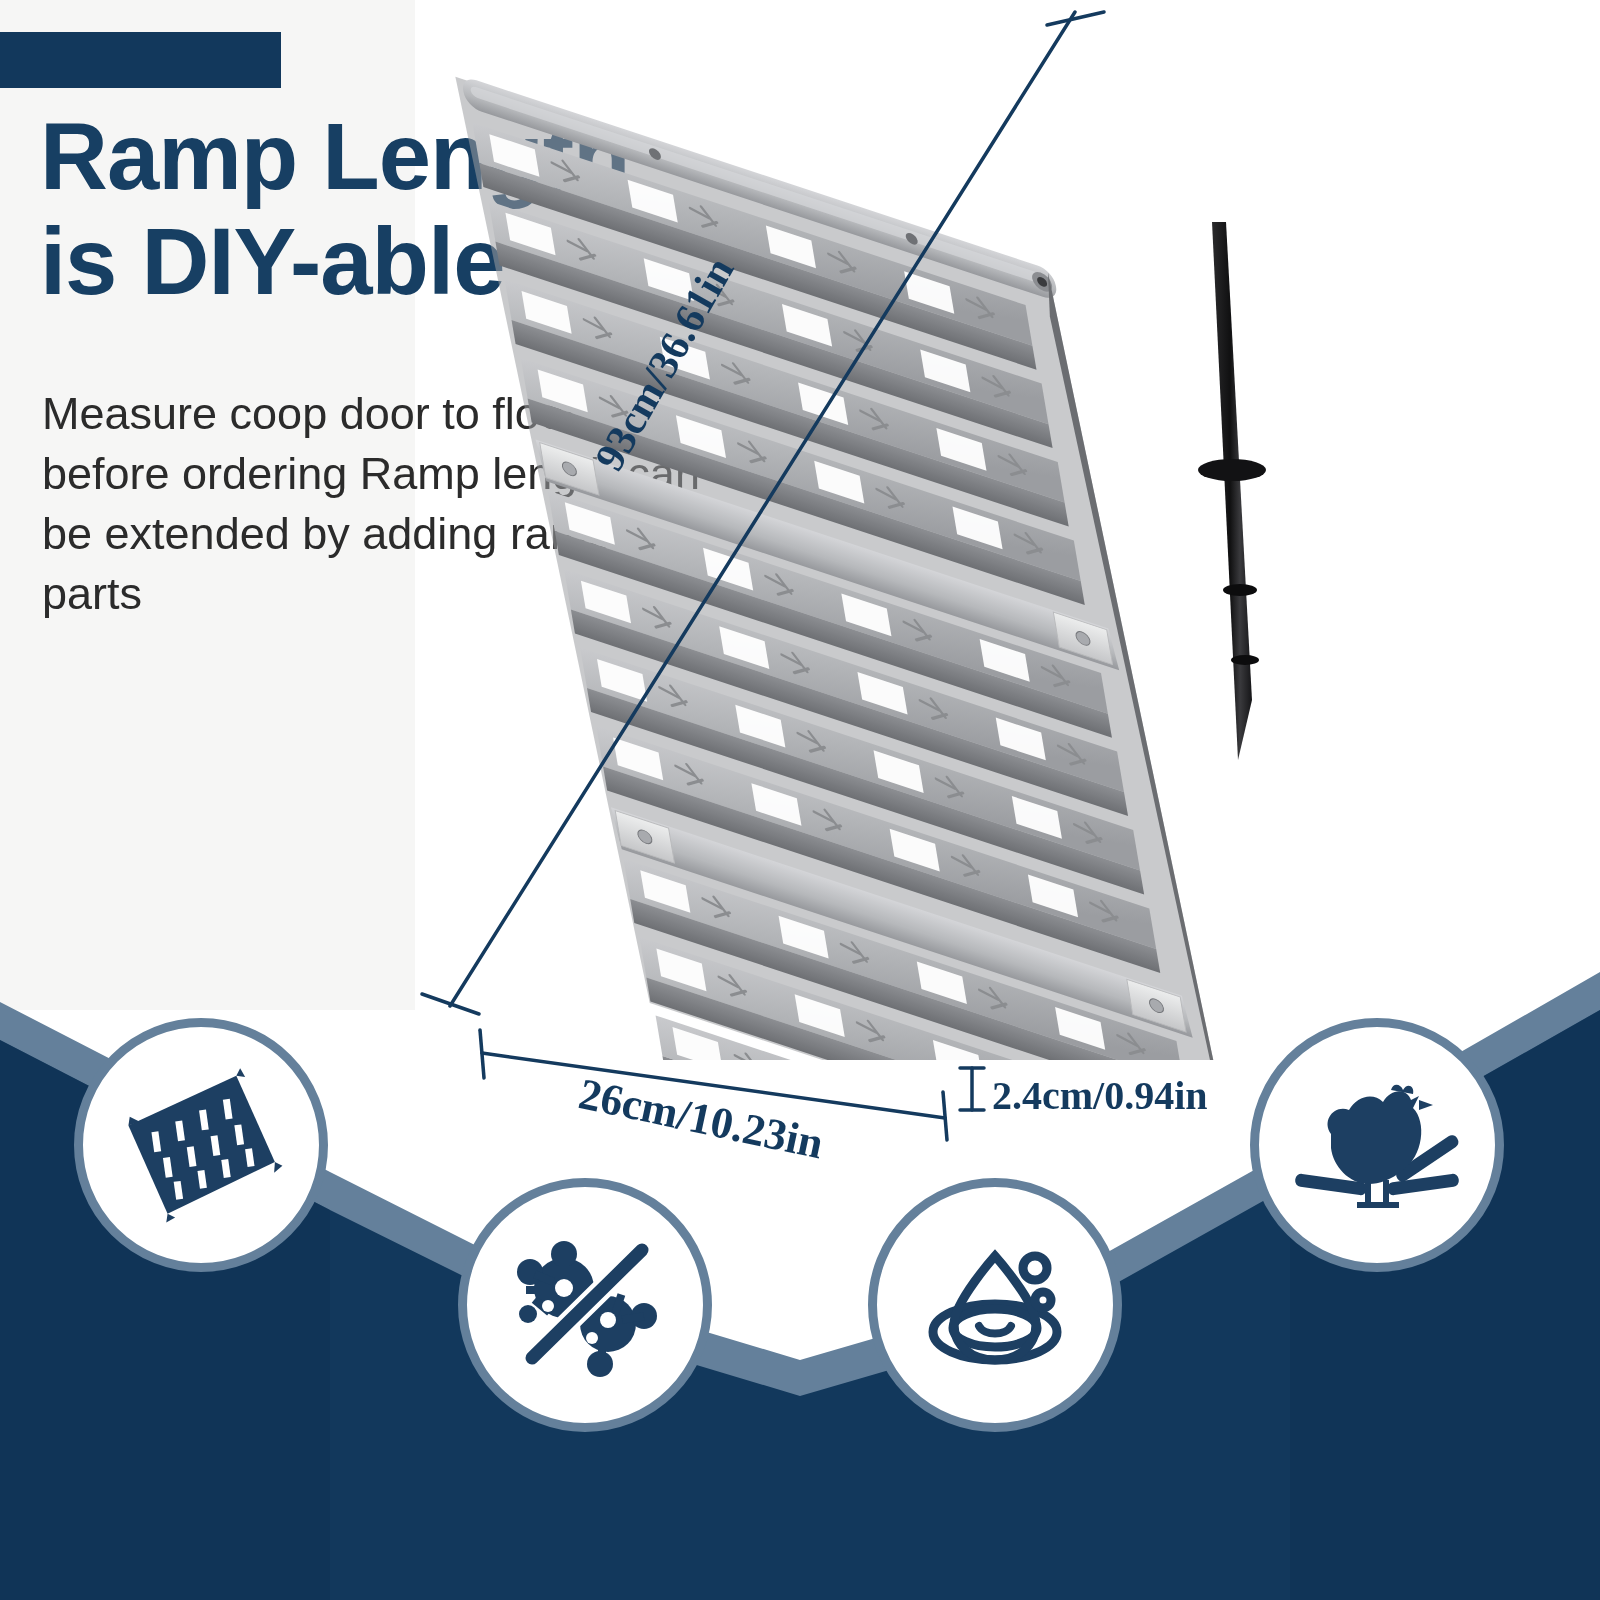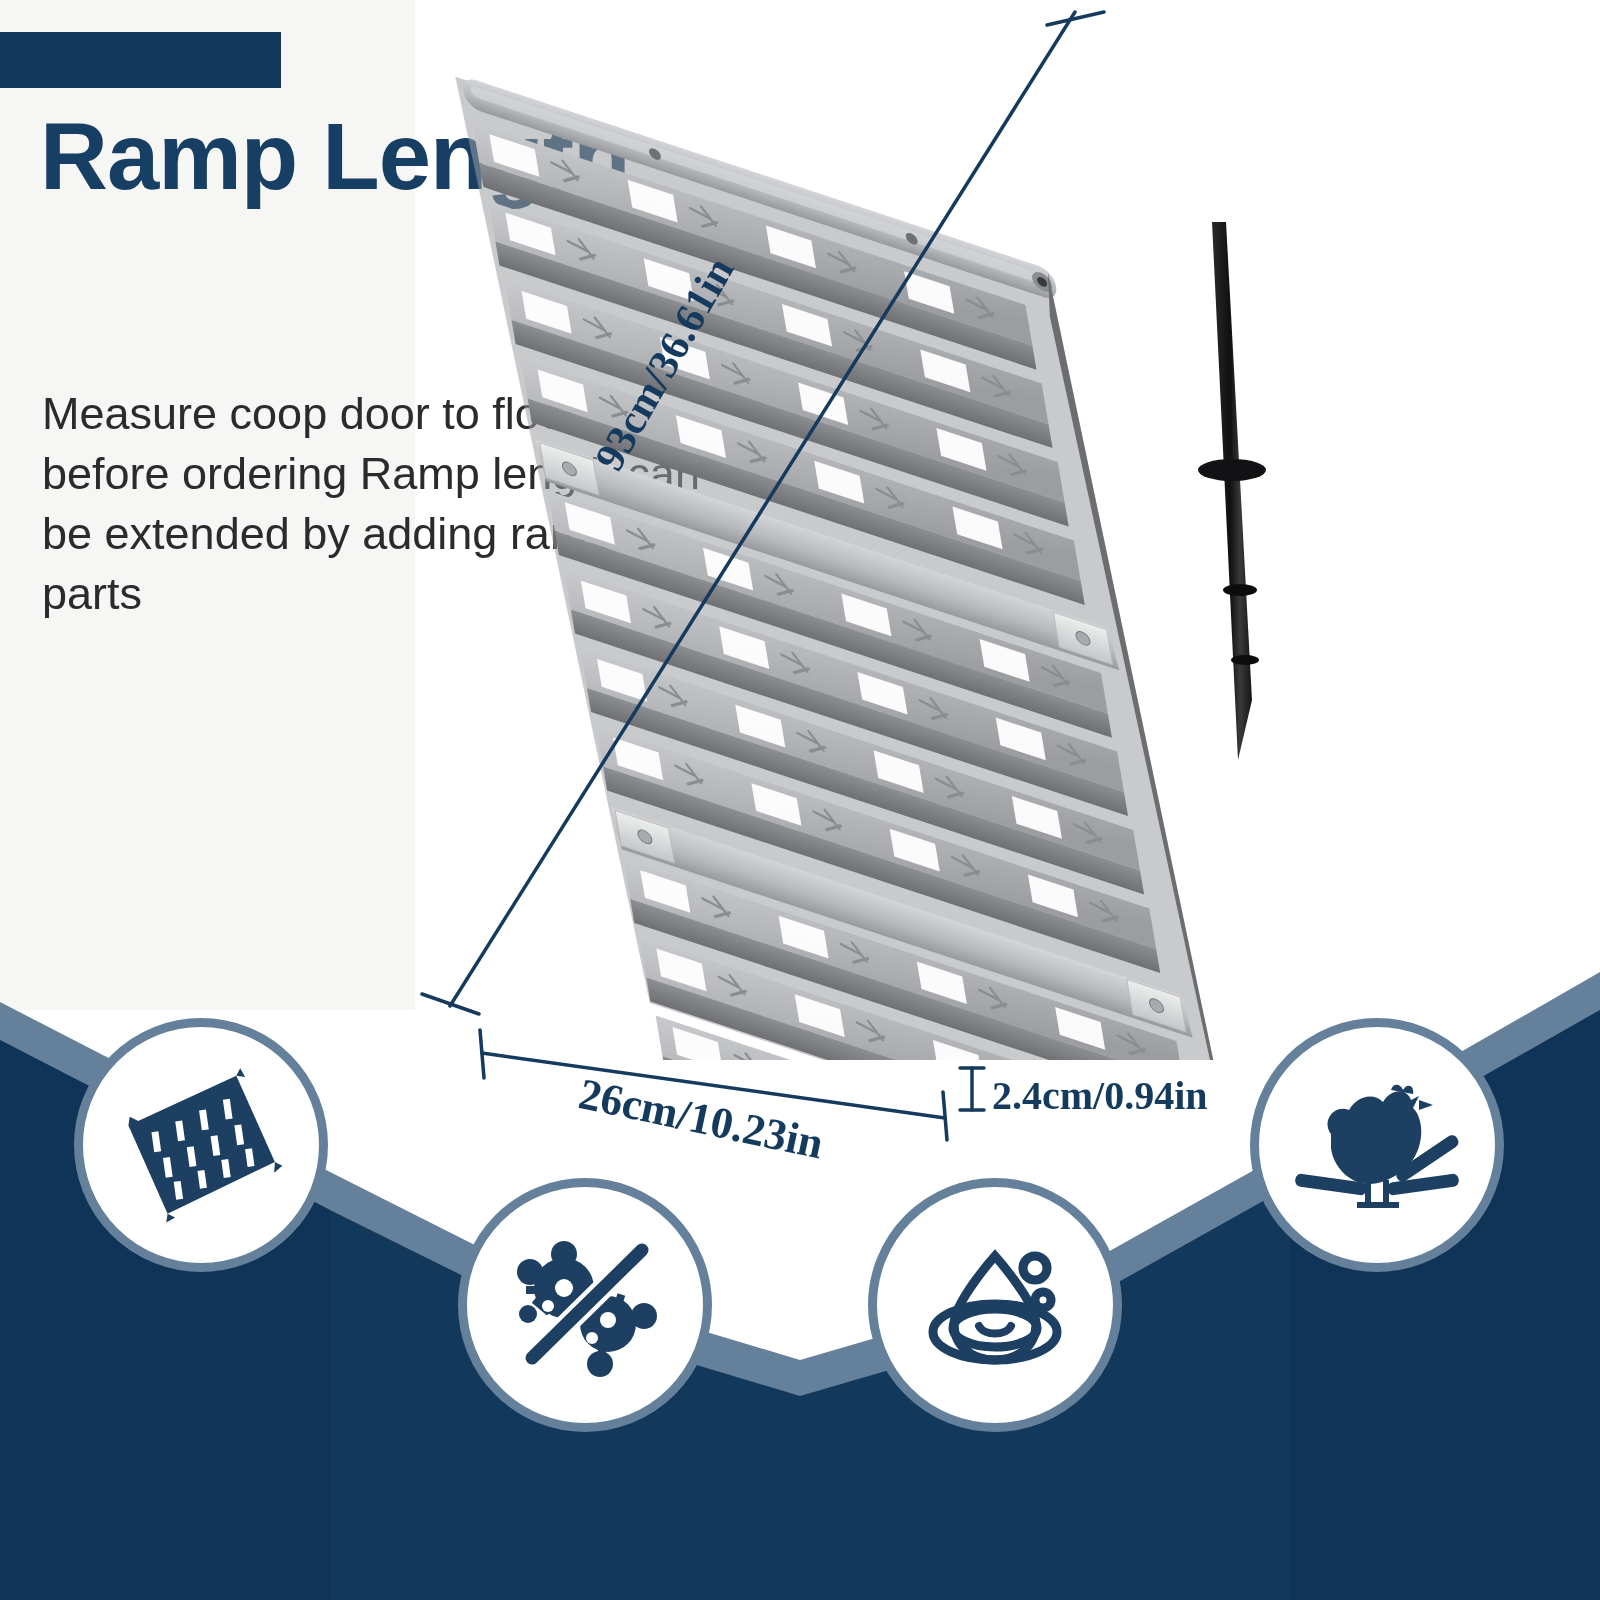--- a/index.html
+++ b/index.html
@@ -107,20 +107,21 @@
 
     <path d="M0,1040 L330,1210 L330,1600 L0,1600 Z" fill="#0f3154" opacity="0.55"></path>
 
     <path d="M1600,1010 L1290,1186 L1290,1600 L1600,1600 Z" fill="#0f3154" opacity="0.55"></path>
   </svg>
 
   <div class="accent-bar"></div>
 
   <div class="headline">
     <div>Ramp Length</div>
+    <div>is DIY-able</div>
   </div>
 
   <div class="subcopy">Measure coop door to floor before ordering Ramp length can be extended by adding ramp parts</div>
 
   <svg class="product" viewBox="0 0 1180 1060">
     <defs>
       <linearGradient id="gTop" x1="0" y1="0" x2="1" y2="0.4">
         <stop offset="0" stop-color="#c9cacd"></stop>
         <stop offset="0.5" stop-color="#b2b4b7"></stop>
         <stop offset="1" stop-color="#9b9da1"></stop>

